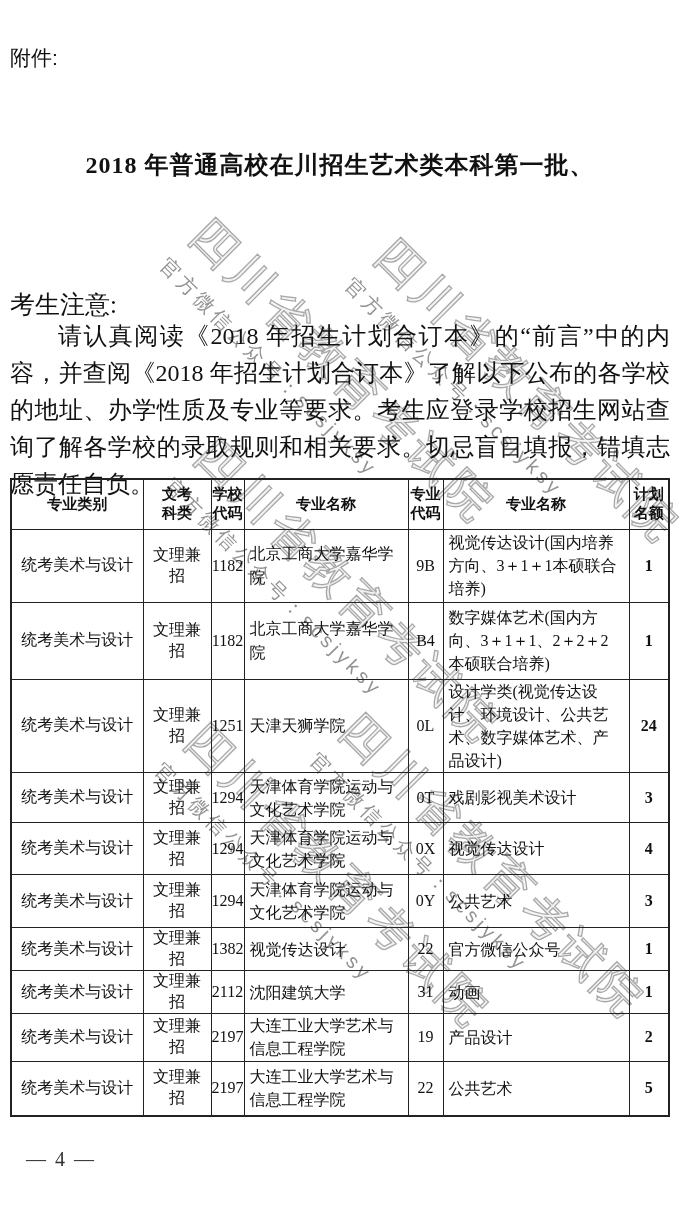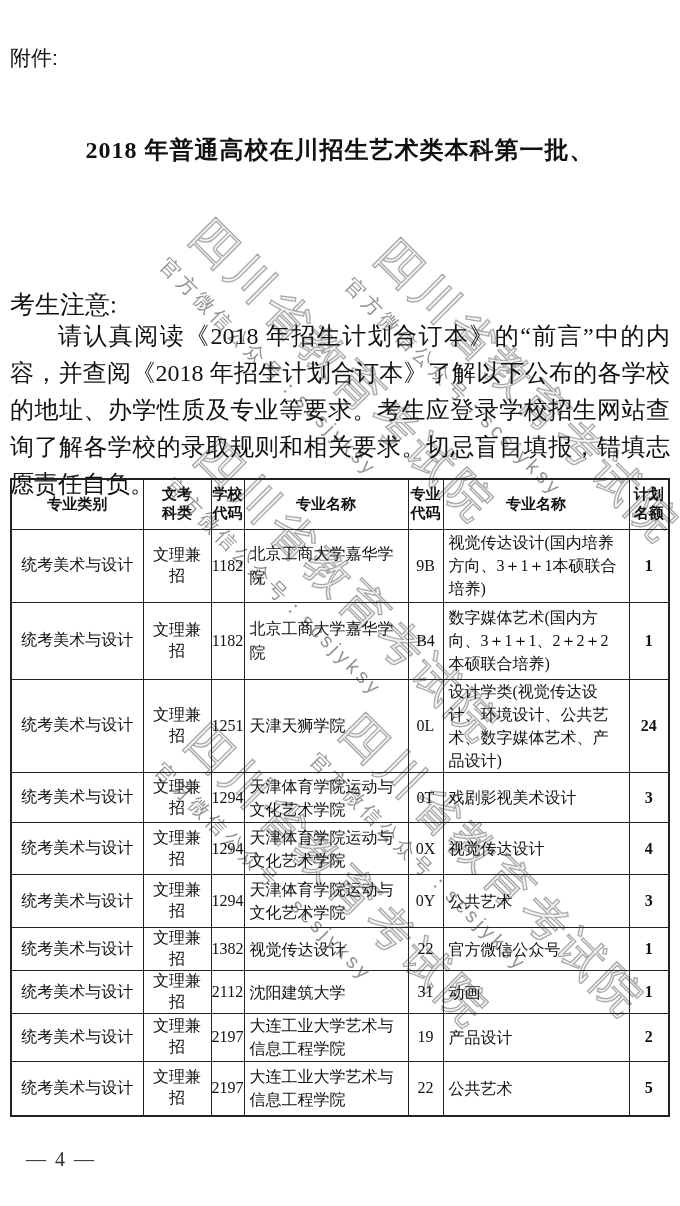--- a/index.html
+++ b/index.html
@@ -41,21 +41,21 @@
   #wm-e{left:215px;top:710px;}
 
   
   .doc{position:relative;z-index:1;}
   #attachment{
     position:absolute;left:10px;top:44px;
     font-family:"Liberation Sans", sans-serif;
     font-weight:normal;font-size:21px;
   }
   #title{
-    position:absolute;left:0;top:120px;width:680px;
+    position:absolute;left:0;top:135px;width:680px;
     text-align:center;
     font-weight:bold;font-size:24px;
     line-height:60px;
     letter-spacing:1px;
   }
   #notice-heading{
     position:absolute;left:10px;top:288px;
     font-size:25px;
   }
   #notice-paragraph{

